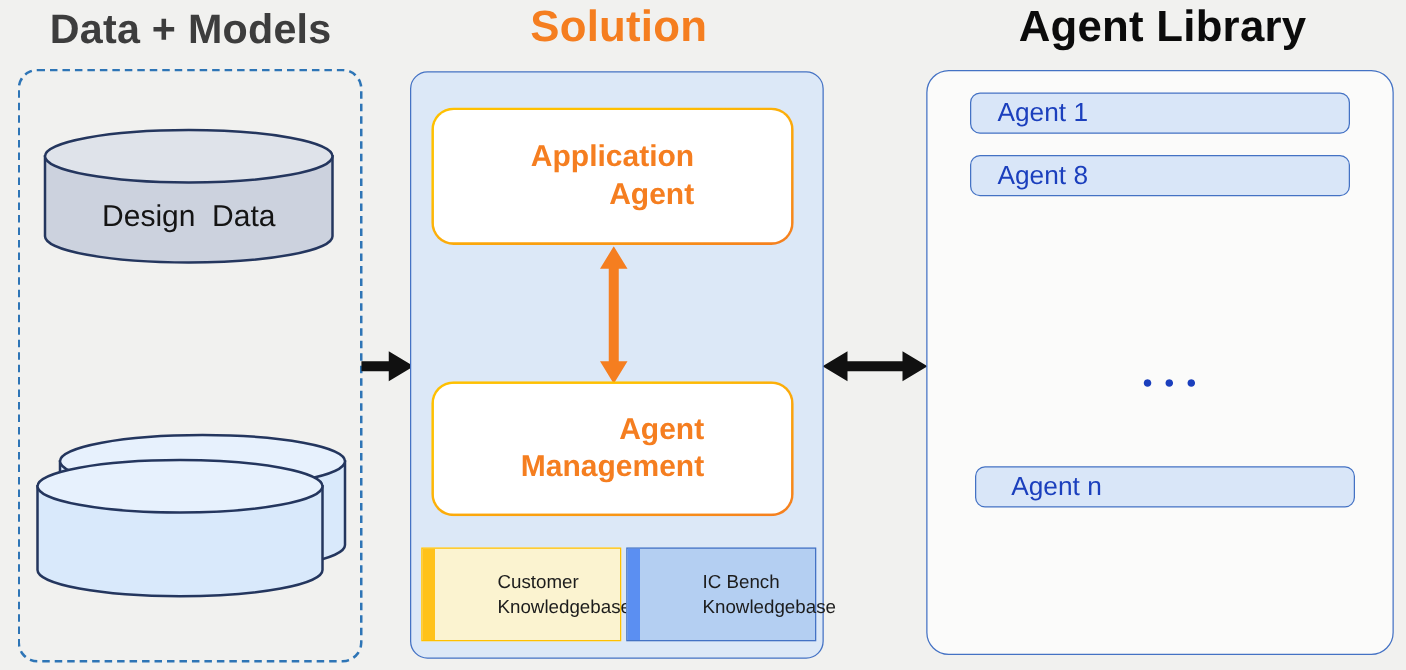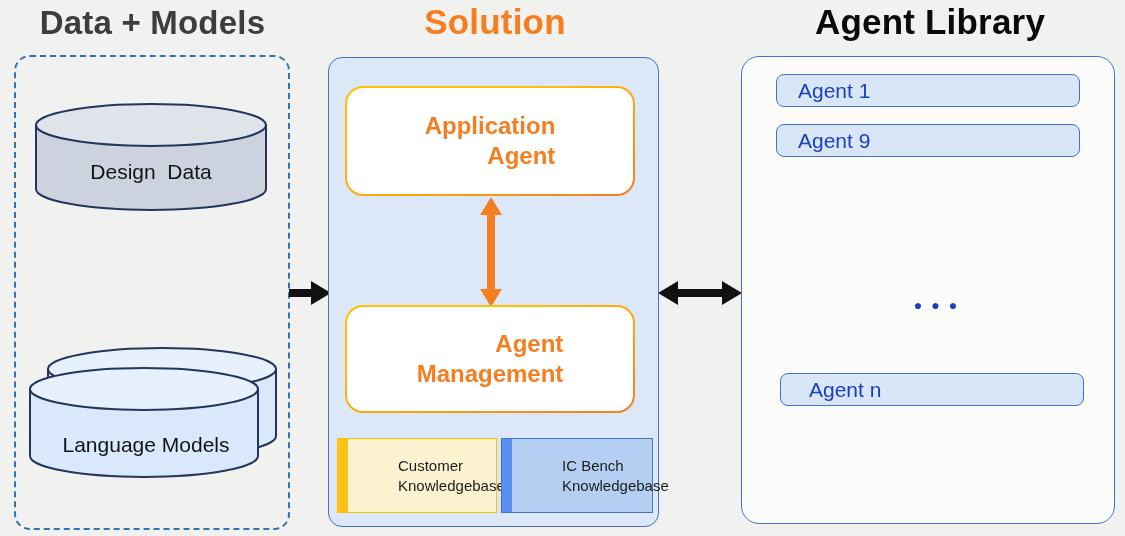--- a/index.html
+++ b/index.html
@@ -38,21 +38,21 @@
   }
   .library-box{
     position:absolute; left:741px; top:56px; width:374px; height:468px;
     background:#fbfbfa;
     border:1.5px solid var(--blue-border,#4472c4);
     border-radius:18px;
     box-sizing:border-box;
   }
   .cyl{ position:absolute; }
   .cyl-label{
-    position:absolute; text-align:center; color:#141414; font-size:21px;
+    position:absolute; text-align:center; color:#141414; font-size:24px;
     white-space:pre-wrap;
   }
   .agent-box{
     position:absolute;
     border:2.5px solid transparent;
     background:
       linear-gradient(#fff,#fff) padding-box,
       linear-gradient(160deg,var(--gold,#ffc000) 30%,var(--orange,#f57e20)) border-box;
     border-radius:18px;
     display:flex; align-items:center; justify-content:center;
@@ -133,21 +133,20 @@
   <svg class="cyl" style="left:28px; top:344px;" width="262" height="140">
     <g>
       <path d="M20,25 V92 A114,21 0 0 0 248,92 V25 Z" fill="var(--cyl-blue-body)" stroke="var(--cyl-stroke)" stroke-width="2"></path>
       <ellipse cx="134" cy="25" rx="114" ry="21" fill="var(--cyl-blue-top)" stroke="var(--cyl-stroke)" stroke-width="2"></ellipse>
     </g>
     <g>
       <path d="M2,45 V112 A114,21 0 0 0 230,112 V45 Z" fill="var(--cyl-blue-body)" stroke="var(--cyl-stroke)" stroke-width="2"></path>
       <ellipse cx="116" cy="45" rx="114" ry="21" fill="var(--cyl-blue-top)" stroke="var(--cyl-stroke)" stroke-width="2"></ellipse>
     </g>
   </svg>
-  <div class="cyl-label" style="left:30px; top:433px; width:232px;">Language Models</div>
 
   <svg class="arrow" style="left:289px; top:279px;" width="42" height="28">
     <polygon points="0,10 22,10 22,2 42,14 22,26 22,18 0,18" fill="var(--arrow-black)"></polygon>
   </svg>
   <svg class="arrow" style="left:658px; top:279px;" width="84" height="28">
     <polygon points="0,14 20,2 20,10 64,10 64,2 84,14 64,26 64,18 20,18 20,26" fill="var(--arrow-black)"></polygon>
   </svg>
 
   <div class="solution-box"></div>
 
@@ -175,21 +174,21 @@
     <span class="kb-label">IC Bench
 Knowledgebase</span>
   </div>
 
   <div class="library-box"></div>
 
   <div class="pill p1">
     <span>Agent 1</span>
   </div>
   <div class="pill p2">
-    <span>Agent 9</span>
+    <span>Agent 8</span>
   </div>
 
   <div class="dots">●●●</div>
 
   <div class="pill pn">
     <span>Agent n</span>
   </div>
 
 </div>
 

